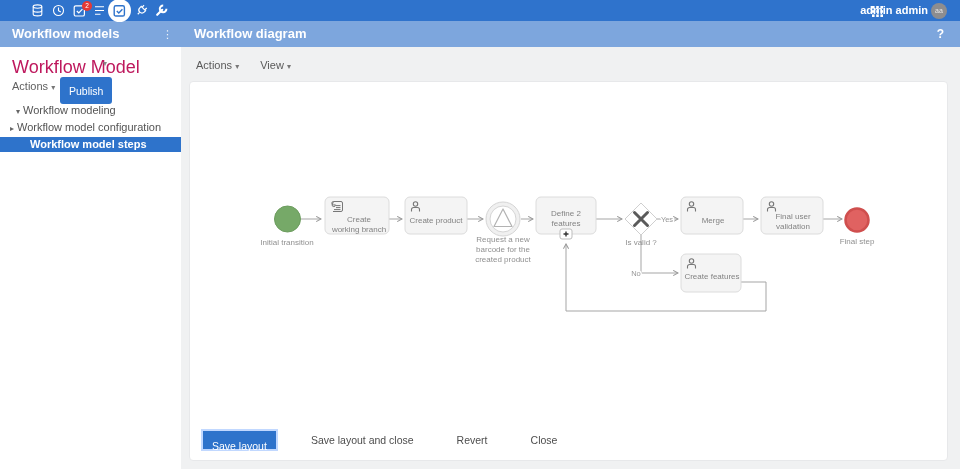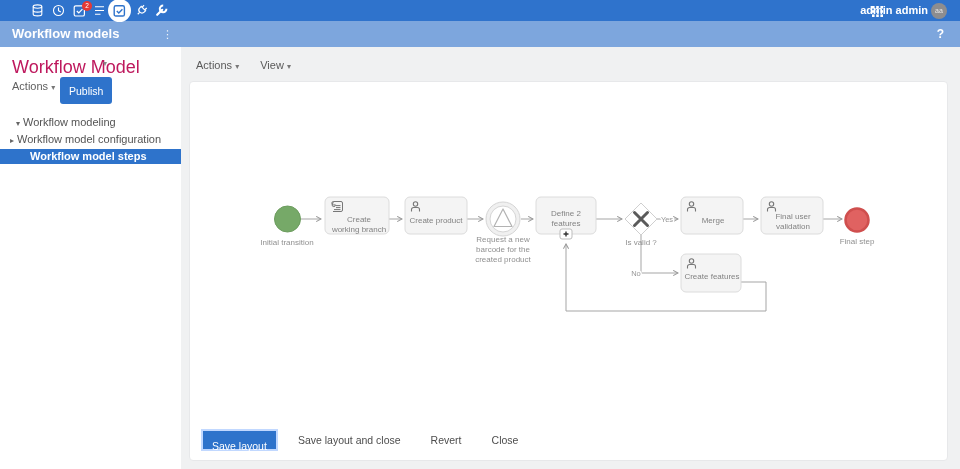--- a/index.html
+++ b/index.html
@@ -31,40 +31,40 @@
   .sb-title { position:absolute; left:12px; top:10px; font-size:18px; color:#be185d; }
   .sb-title-caret { position:absolute; left:103px; top:12px; font-size:8px; color:#8a8a8a; }
   .sb-actions { position:absolute; left:12px; top:33px; font-size:11px; color:#5f5f5f; cursor:pointer; }
   .sb-actions .caret { font-size:8px; color:#777; }
   .btn-publish { position:absolute; left:60px; top:30px; height:27px; padding:0 9px; background:#2e73cb; color:#fff;
     font-size:10.5px; border:none; border-radius:3px; cursor:pointer; font-family:inherit; }
   .tree { position:absolute; left:0; top:56px; width:181px; }
   .tree-row { position:relative; height:15px; line-height:15px; font-size:11px; color:#545454; margin-bottom:2px; cursor:pointer;
     white-space:nowrap; overflow:hidden; }
   .tree-row .tw { display:inline-block; width:10px; font-size:8px; color:#666; text-align:center; }
-  .tree-row.lvl0 { padding-left:13px;margin-top:12px; }
+  .tree-row.lvl0 { padding-left:13px; }
   .tree-row.lvl1 { padding-left:7px; }
   .tree-row.selected { background:#2e73cb; color:#fff; font-weight:bold; padding-left:30px; height:15px; }
 
   
   .main { position:absolute; left:181px; top:47px; width:779px; height:422px; background:#f0f1f2; }
   .menu-row { position:absolute; left:15px; top:12px; font-size:11px; color:#5a5a5a; }
   .menu-item { display:inline-block; margin-right:18px; cursor:pointer; }
   .menu-item .caret { font-size:8px; color:#777; }
 
   .panel { position:absolute; left:8px; top:34px; width:759px; height:380px; background:#fff;
     border:1px solid #e7e8ea; border-radius:4px; }
   .diagram { position:absolute; left:0; top:0; width:757px; height:324px; }
   .diagram svg { display:block; }
 
   .footer { position:absolute; left:13px; bottom:11px; height:18px; display:flex; align-items:center; }
   .btn-primary { height:18px; padding:8px 8px; background:#2e73cb; color:#fff; font-size:10.5px; border:1px solid #2e73cb;
     border-radius:0; cursor:pointer; font-family:inherit; box-shadow:0 0 0 2px rgba(77,144,254,0.35); }
   .btn-flat { height:18px; padding:0 8px; background:transparent; color:#4d4d4d; font-size:10.5px; border:none;
-    cursor:pointer; font-family:inherit; margin-left:14px;text-align:center; }
+    cursor:pointer; font-family:inherit; margin-left:27px;text-align:center; }
 
   
   text { font-family:"Liberation Sans", sans-serif; }
   .dg-label { font-size:8px; fill:#909090; text-anchor:middle; }
   .dg-boxtext { font-size:8px; fill:#828282; text-anchor:middle; }
   .dg-edge-label { font-size:7.5px; fill:#979797; text-anchor:middle; paint-order:stroke; stroke:#ffffff; stroke-width:3px; }
 </style>
 </head>
 <body>
 
@@ -137,20 +137,21 @@
     </svg>
   </div>
 
   <span class="tb-user">admin admin</span>
   <span class="tb-avatar">aa</span>
 </div>
 
 <div class="subheader">
   <span class="sh-left-title">Workflow models</span>
   <span class="sh-dots">⋮</span>
+  <span class="sh-right-title">Workflow diagram</span>
   <span class="sh-help">?</span>
 </div>
 
 <div class="sidebar">
   <div class="sb-title">Workflow Model</div>
   <div class="sb-title-caret">▾</div>
   <div class="sb-actions"><span>Actions</span> <span class="caret">▾</span></div>
   <button class="btn-publish">Publish</button>
 
   <div class="tree">

